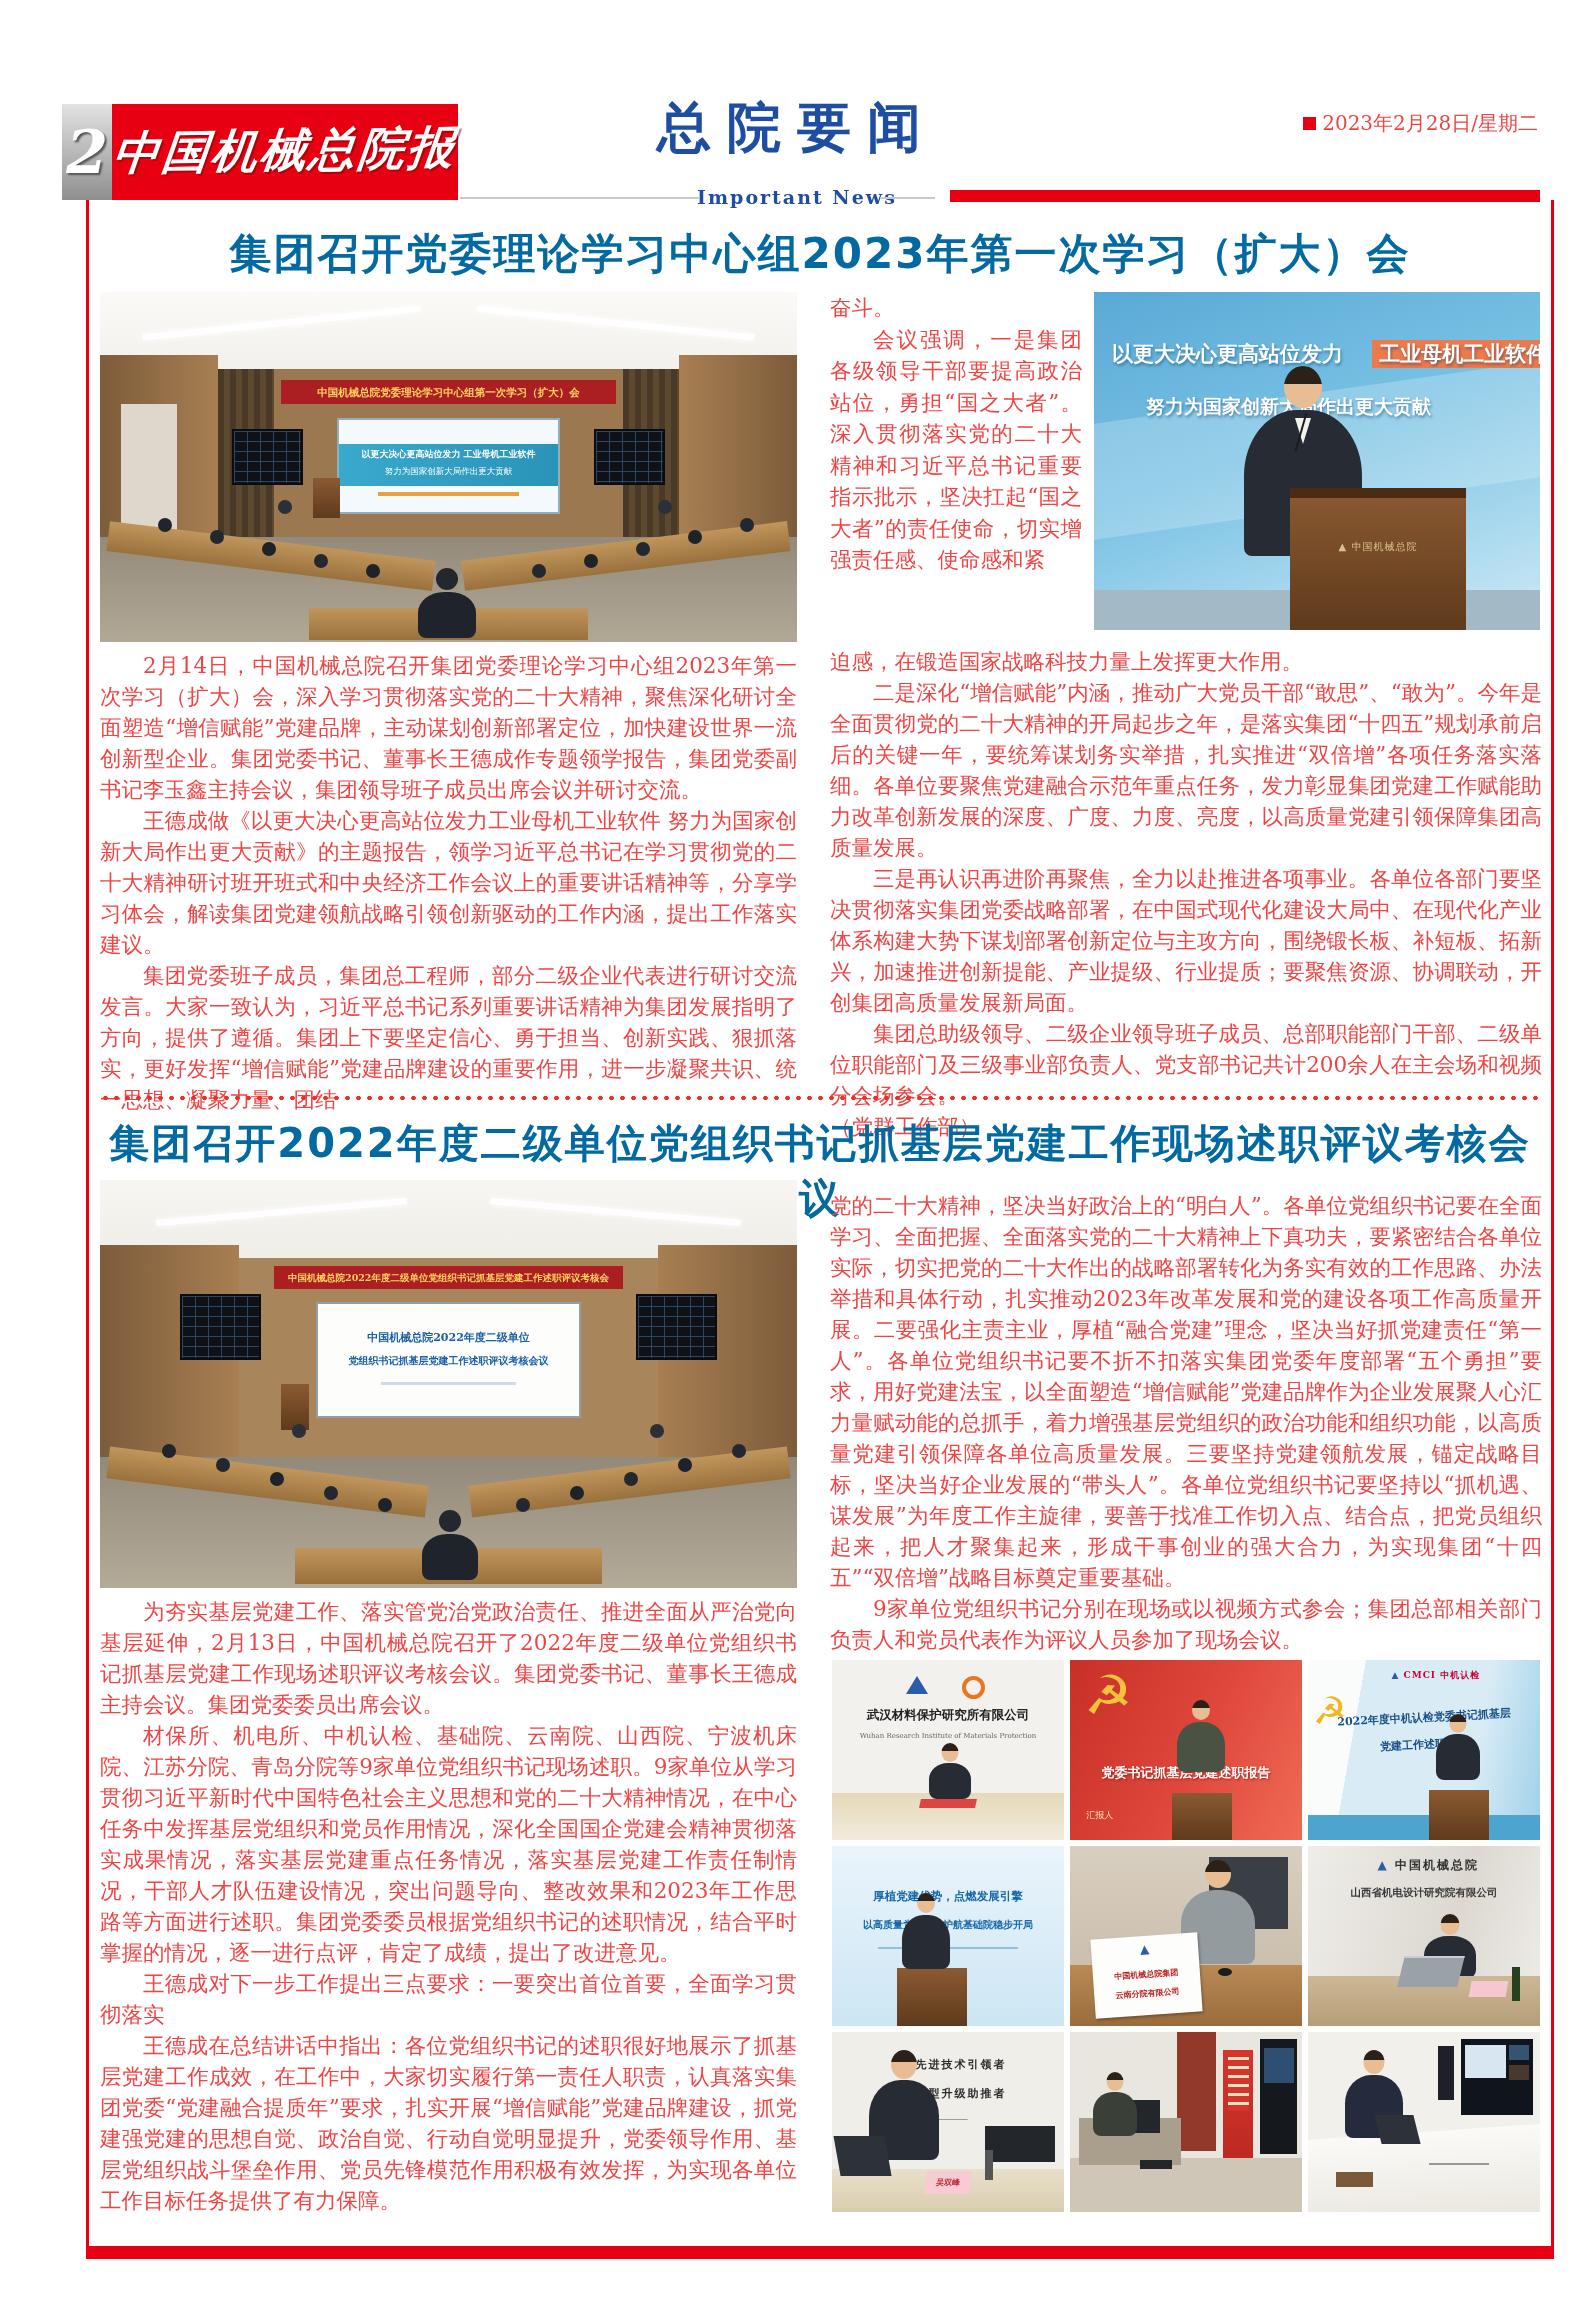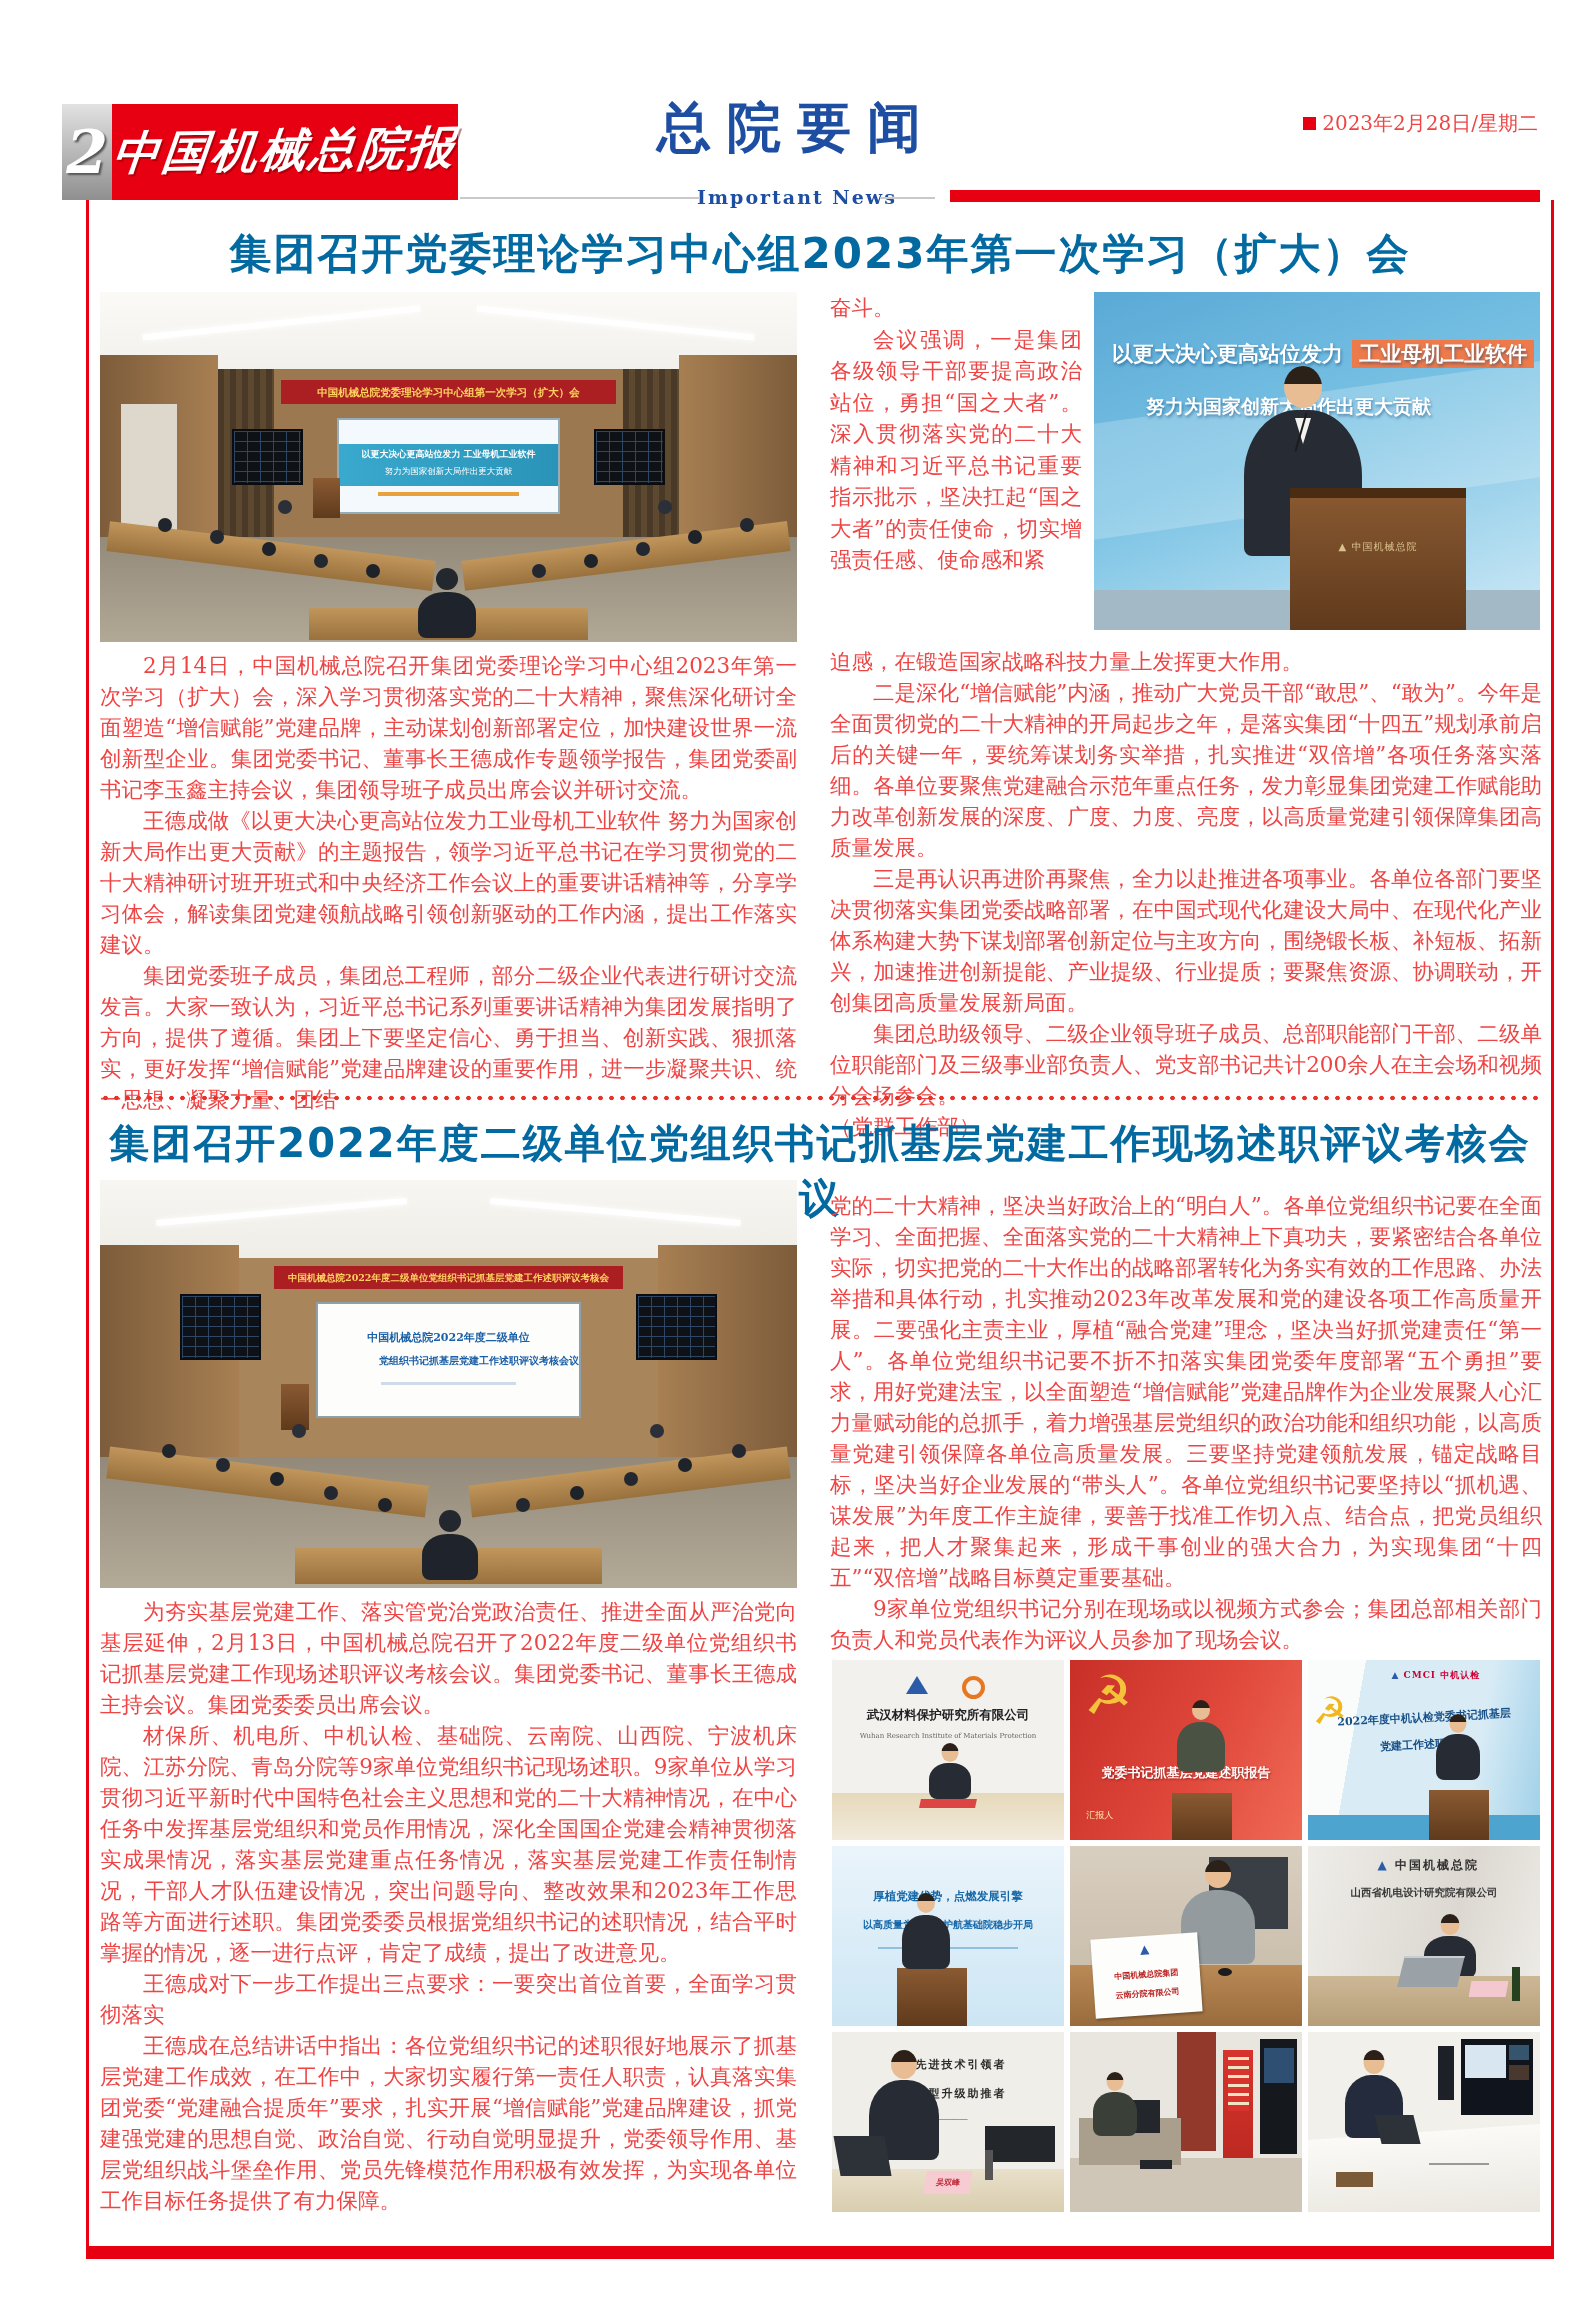--- a/index.html
+++ b/index.html
@@ -122,21 +122,21 @@
   <div class="body-col" style="left:830px;top:292px;width:252px;line-height:31.5px;">
     <p class="cont">奋斗。</p>
     <p>会议强调，一是集团各级领导干部要提高政治站位，勇担“国之大者”。深入贯彻落实党的二十大精神和习近平总书记重要指示批示，坚决扛起“国之大者”的责任使命，切实增强责任感、使命感和紧</p>
   </div>
 
   <div class="photo" style="left:1094px;top:292px;width:446px;height:338px;">
     <div class="abs" style="inset:0;background:linear-gradient(160deg,#5aa9d6 0%,#79c2e4 45%,#cfeaf6 100%);"></div>
     <div class="abs" style="left:-10%;top:30%;width:120%;height:34%;background:rgba(255,255,255,.22);transform:rotate(-8deg);"></div>
     <div class="txt" style="left:18px;top:48px;font-family:'DejaVu Sans',sans-serif;font-weight:900;color:#fff;font-size:21px;text-shadow:1px 2px 3px rgba(0,60,110,.5);">
       <span>以更大决心更高站位发力</span>
-      <span style="background:#ed7a4b;padding:2px 7px;margin-left:2px;">工业母机工业软件</span>
+      <span style="background:#ed7a4b;padding:2px 7px;margin-left:22px;">工业母机工业软件</span>
     </div>
     <div class="txt" style="left:52px;top:102px;font-family:'DejaVu Sans',sans-serif;font-weight:900;color:#fff;font-size:19px;text-shadow:1px 2px 3px rgba(0,60,110,.5);">努力为国家创新大局作出更大贡献</div>
     <div class="abs" style="left:0;right:0;bottom:0;height:40px;background:#a3bac6;"></div>
     <div class="person" style="left:150px;top:74px;width:118px;height:190px;">
       <div class="hd" style="width:38px;height:42px;"></div>
       <div class="bd" style="top:44px;"></div>
       <div class="abs" style="left:50%;top:52px;width:16px;height:26px;transform:translateX(-50%);background:#f2f2ee;clip-path:polygon(0 0,100% 0,50% 100%);"></div>
     </div>
     <div class="abs" style="left:206px;top:120px;width:2px;height:40px;background:#1c1c1c;transform:rotate(16deg);"></div>
     <div class="pod" style="left:196px;bottom:0;width:176px;height:142px;">
@@ -160,21 +160,21 @@
   <div class="photo" style="left:100px;top:1180px;width:697px;height:408px;">
     <div class="abs" style="left:0;top:0;right:0;height:42%;background:linear-gradient(#f7f6f2,#e6e2d9);"></div>
     <div class="abs" style="left:8%;top:7%;width:36%;height:6px;background:#fff;transform:rotate(-5deg);box-shadow:0 0 6px #fff;"></div>
     <div class="abs" style="right:8%;top:7%;width:36%;height:6px;background:#fff;transform:rotate(5deg);box-shadow:0 0 6px #fff;"></div>
     <div class="abs" style="left:0;top:16%;width:20%;bottom:0;background:linear-gradient(90deg,#7d5c3b,#a77f52);"></div>
     <div class="abs" style="right:0;top:16%;width:20%;bottom:0;background:linear-gradient(-90deg,#7d5c3b,#a77f52);"></div>
     <div class="abs" style="left:20%;right:20%;top:19%;bottom:32%;background:#a9855c;"></div>
     <div class="abs" style="left:25%;right:25%;top:21%;height:23px;background:#ab1f23;color:#ffd35e;font-size:9.5px;line-height:23px;text-align:center;font-weight:bold;">中国机械总院2022年度二级单位党组织书记抓基层党建工作述职评议考核会</div>
     <div class="abs" style="left:31%;right:31%;top:30%;height:112px;background:#fdfdfc;border:2px solid #8fa0a8;">
       <div class="ctext" style="top:26px;color:#1b5fa6;font-weight:bold;font-size:11px;">中国机械总院2022年度二级单位</div>
-      <div class="ctext" style="top:50px;color:#1b5fa6;font-weight:bold;font-size:10px;text-align:right;">党组织书记抓基层党建工作述职评议考核会议</div>
+      <div class="ctext" style="top:50px;color:#1b5fa6;font-weight:bold;font-size:10px;">党组织书记抓基层党建工作述职评议考核会议</div>
       <div class="abs" style="left:24%;right:24%;top:78px;height:3px;background:#cfdbe8;"></div>
     </div>
     <div class="tvgrid" style="left:11.5%;top:28%;width:11%;height:62px;"></div>
     <div class="tvgrid" style="right:11.5%;top:28%;width:11%;height:62px;"></div>
     <div class="abs" style="left:0;right:0;bottom:0;height:32%;background:linear-gradient(#93897a,#b4aa98);"></div>
     <div class="pod" style="left:26%;top:50%;width:4%;height:46px;"></div>
     <div class="abs" style="left:1%;top:70%;width:46%;height:32px;background:linear-gradient(#c1965c,#99713d);transform:rotate(7deg);"></div>
     <div class="abs" style="right:1%;top:70%;width:46%;height:32px;background:linear-gradient(#c1965c,#99713d);transform:rotate(-7deg);"></div>
     <div class="abs" style="left:28%;right:28%;bottom:4px;height:36px;background:linear-gradient(#c1965c,#99713d);"></div>
     <div class="heads" style="left:62px;top:264px;box-shadow:54px 14px 0 0 #232830,108px 28px 0 0 #1e232a,162px 42px 0 0 #232830,216px 54px 0 0 #1e232a,570px 0 0 0 #232830,516px 14px 0 0 #1e232a,462px 28px 0 0 #232830,408px 42px 0 0 #1e232a,354px 54px 0 0 #232830,130px -20px 0 0 #2a2f38,488px -20px 0 0 #2a2f38;"></div>

